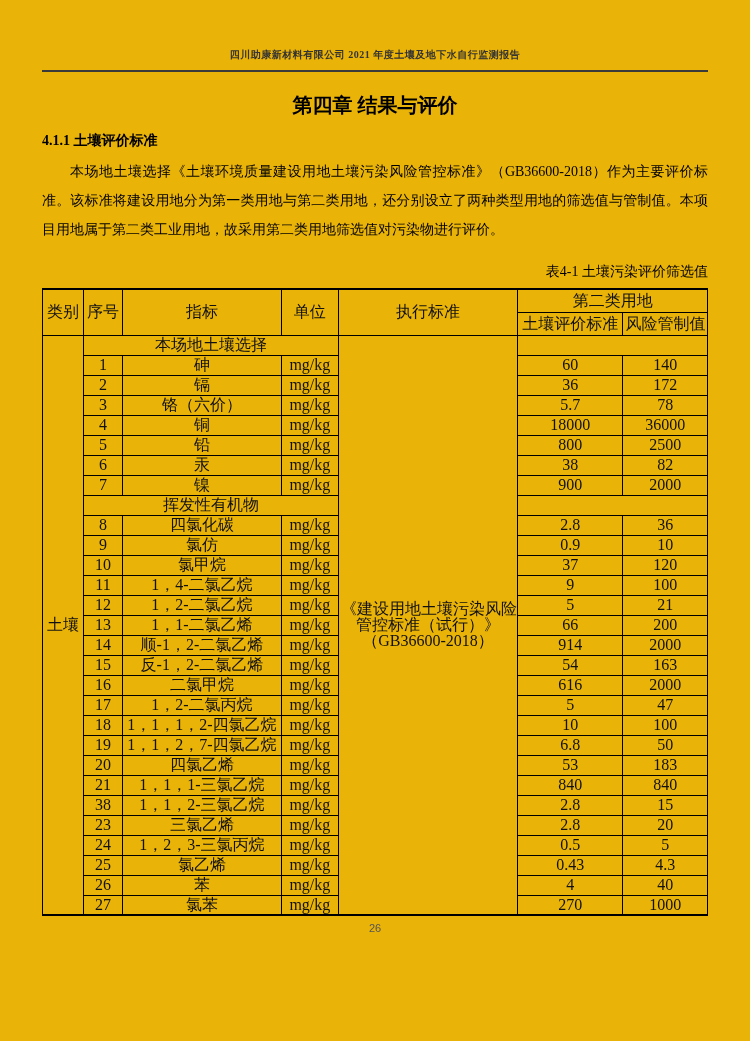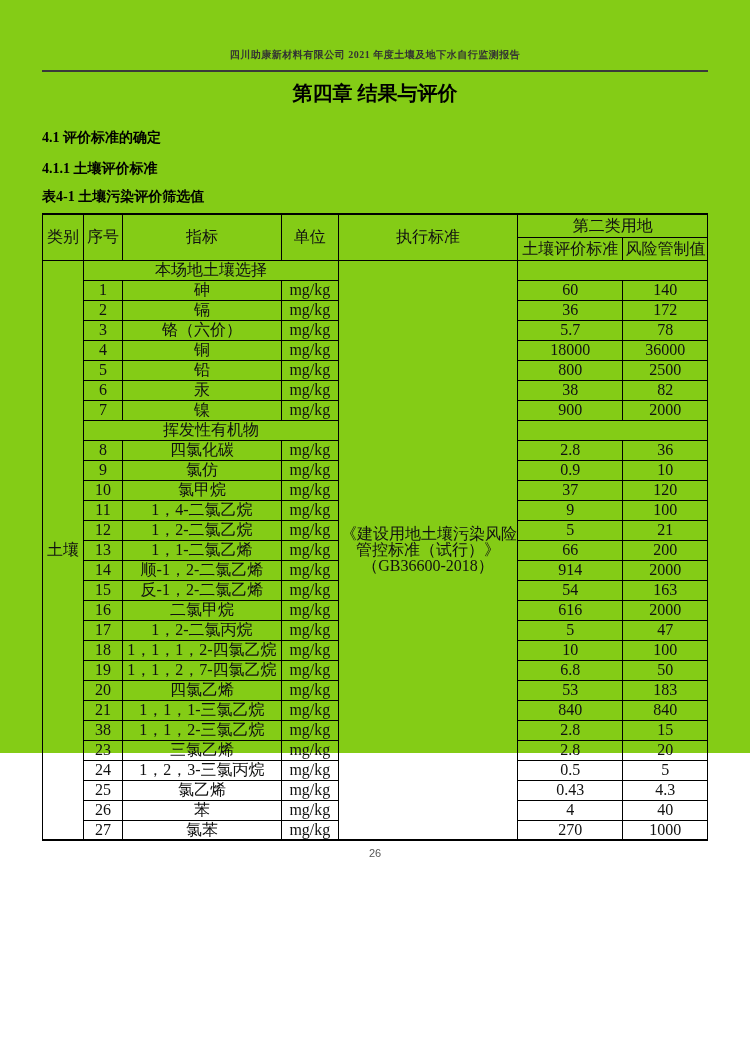--- a/index.html
+++ b/index.html
@@ -3,38 +3,38 @@
 <meta charset="utf-8">
 <style>
   * { margin: 0; padding: 0; box-sizing: border-box; }
   html, body { width: 750px; background: #ffffff; }
   body {
     height: 1061px;
     overflow: hidden;
     font-family: "Liberation Serif", "DejaVu Serif", serif;
     color: #111;
   }
-  .page { width: 750px; height: 753px; background: #84cc16; position: relative; }
+  .page { width: 750px; height: 1041px; background: #eab308; position: relative; }
   .content { padding: 0 42px; }
 
   .doc-header {
     padding-top: 48px;
     text-align: center;
     font-size: 10px;
     font-weight: bold;
     color: #333;
     letter-spacing: 0.5px;
   }
   .header-rule {
     margin-top: 8px;
     border-bottom: 2px solid #3a3a3a;
   }
 
   .chapter-title {
-    margin-top: 8px;
+    margin-top: 20px;
     text-align: center;
     font-size: 20px;
     font-weight: bold;
     color: #000;
   }
 
   .section-heading {
     font-size: 14px;
     font-weight: bold;
     color: #000;
@@ -45,24 +45,24 @@
   .body-paragraph {
     margin-top: 7px;
     font-size: 14px;
     line-height: 29px;
     text-align: justify;
     text-indent: 2em;
     color: #000;
   }
 
   .table-title {
-    margin-top: 10px;
-    text-align: left;
+    margin-top: 19px;
+    text-align: right;
     font-size: 14px;
-    font-weight: bold;
+    font-weight: normal;
     color: #000;
   }
 
   table.soil {
     margin-top: 7px;
     width: 100%;
     border-collapse: collapse;
     table-layout: fixed;
     border-top: 2.5px solid #000;
     border-bottom: 2.5px solid #000;
@@ -93,23 +93,23 @@
 <body>
 
 <div class="page">
   <div class="content">
 
     <div class="doc-header">四川助康新材料有限公司 2021 年度土壤及地下水自行监测报告</div>
     <div class="header-rule"></div>
 
     <div class="chapter-title">第四章 结果与评价</div>
 
-    <div class="section-heading s41">4.1  评价标准的确定</div>
     <div class="section-heading s411">4.1.1  土壤评价标准</div>
 
+    <div class="body-paragraph">本场地土壤选择《土壤环境质量建设用地土壤污染风险管控标准》（GB36600-2018）作为主要评价标准。该标准将建设用地分为第一类用地与第二类用地，还分别设立了两种类型用地的筛选值与管制值。本项目用地属于第二类工业用地，故采用第二类用地筛选值对污染物进行评价。</div>
 
     <div class="table-title">表4-1  土壤污染评价筛选值</div>
 
     <table class="soil">
       <colgroup>
         <col style="width:36px">
           <col style="width:34px">
           <col style="width:139px">
         <col style="width:50px">
           <col style="width:157px">

